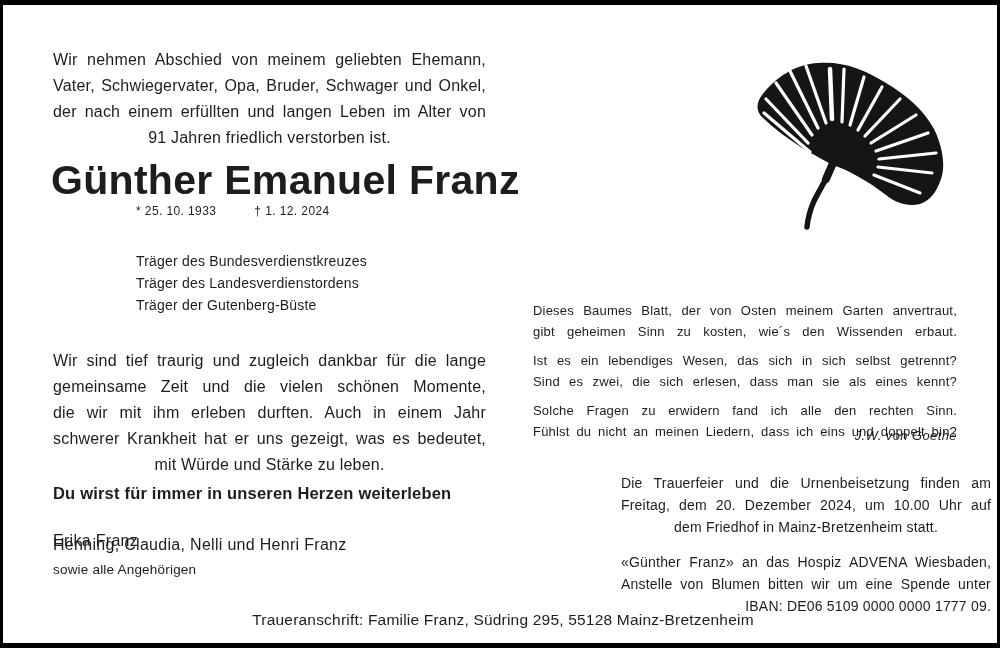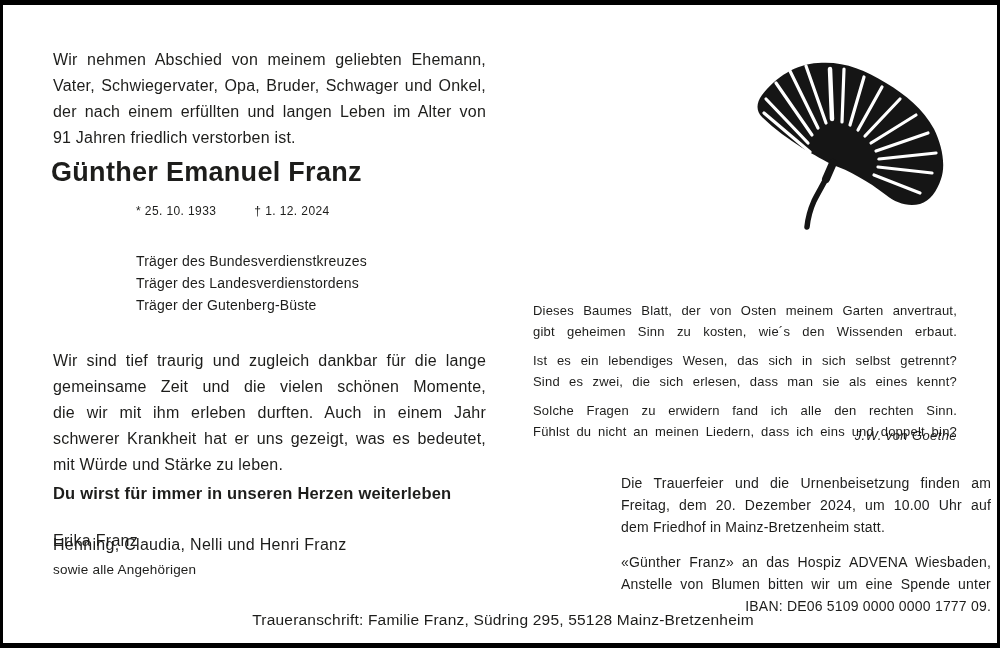--- a/index.html
+++ b/index.html
@@ -11,25 +11,25 @@
     color:#1d1d1b;
     border:3px solid #000;
     border-top-width:5px;
     border-bottom-width:5px;
     font-family:"Liberation Sans", sans-serif;
     overflow:hidden;
     padding-left:16px;
   }
   .abs{position:absolute;}
   .jline{text-align:justify;text-align-last:justify;}
-  .lline{text-align:left;}
+  .lline{text-align:center;}
   .rline{text-align:center;text-align-last:right;}
 
   .intro{left:50px;top:42px;width:433px;font-size:16px;line-height:26px;letter-spacing:.2px;}
-  .deceased-name{left:48px;top:152px;font-size:27px;font-weight:700;letter-spacing:.3px;white-space:nowrap;}
+  .deceased-name{left:48px;top:152px;font-size:41px;font-weight:700;letter-spacing:.3px;white-space:nowrap;}
   .dates{left:133px;top:199px;font-size:12px;letter-spacing:.4px;}
   .dates .death{margin-left:38px;}
   .honors{left:133px;top:245px;font-size:14px;line-height:22px;letter-spacing:.2px;}
   .tribute{left:50px;top:343px;width:433px;font-size:16px;line-height:26px;letter-spacing:.2px;}
   .farewell{left:50px;top:479px;font-size:16.5px;font-weight:700;letter-spacing:.2px;white-space:nowrap;}
   .mourner1{left:50px;top:507px;font-size:16px;letter-spacing:.3px;margin-top:20px;}
   .mourner2{left:50px;top:531px;font-size:16px;letter-spacing:.3px;}
   .relatives{left:50px;top:557px;font-size:13.5px;letter-spacing:.2px;}
 
   .ginkgo{left:745px;top:52px;width:210px;height:180px;}

